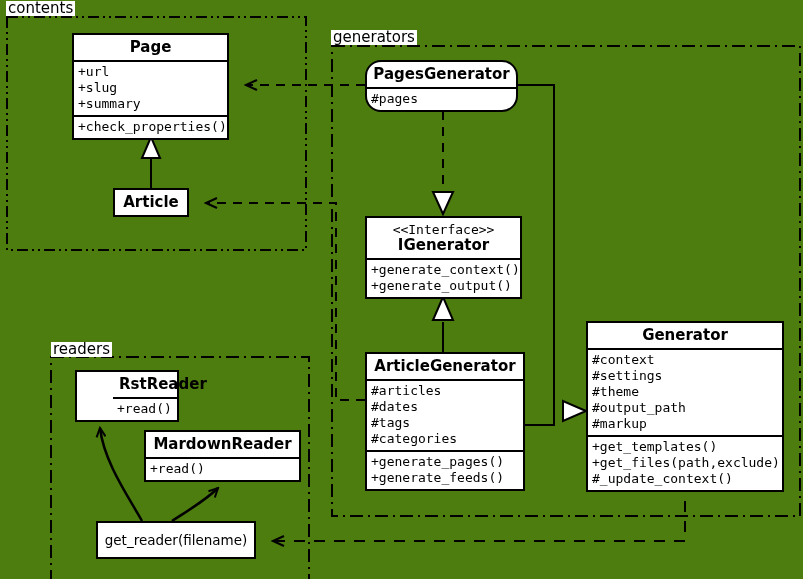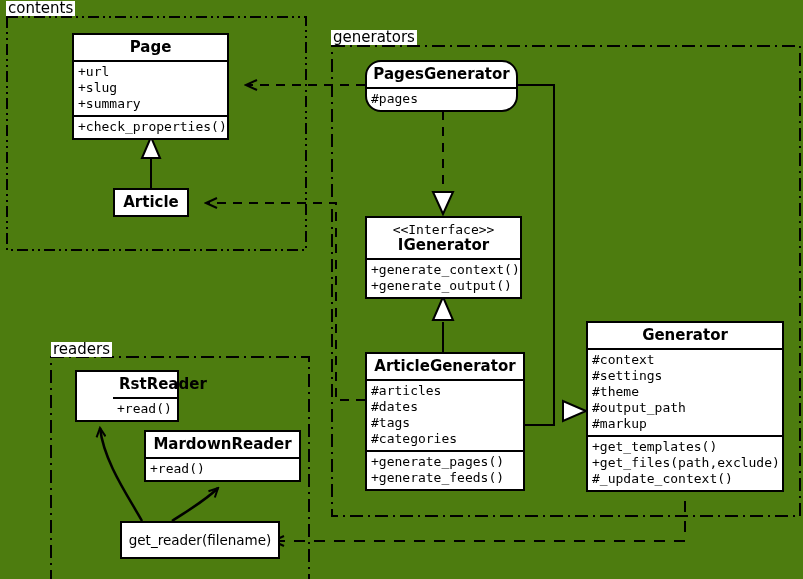--- a/index.html
+++ b/index.html
@@ -83,21 +83,20 @@
     box-sizing: border-box;
     border: 2px solid #000;
     background: #ffffff;
     z-index: 5;
     display: flex;
     align-items: center;
     justify-content: center;
     font-size: 13.5px;
     color: #000;
     white-space: nowrap;
-    margin-left: 24px;
   }
 </style>
 </head>
 <body>
 
 <div id="canvas">
 
   <svg id="edges" viewBox="0 0 803 579" xmlns="http://www.w3.org/2000/svg">
     <defs>
       <marker id="openArrow" markerWidth="14" markerHeight="12" refX="12" refY="6" orient="auto" markerUnits="userSpaceOnUse">

